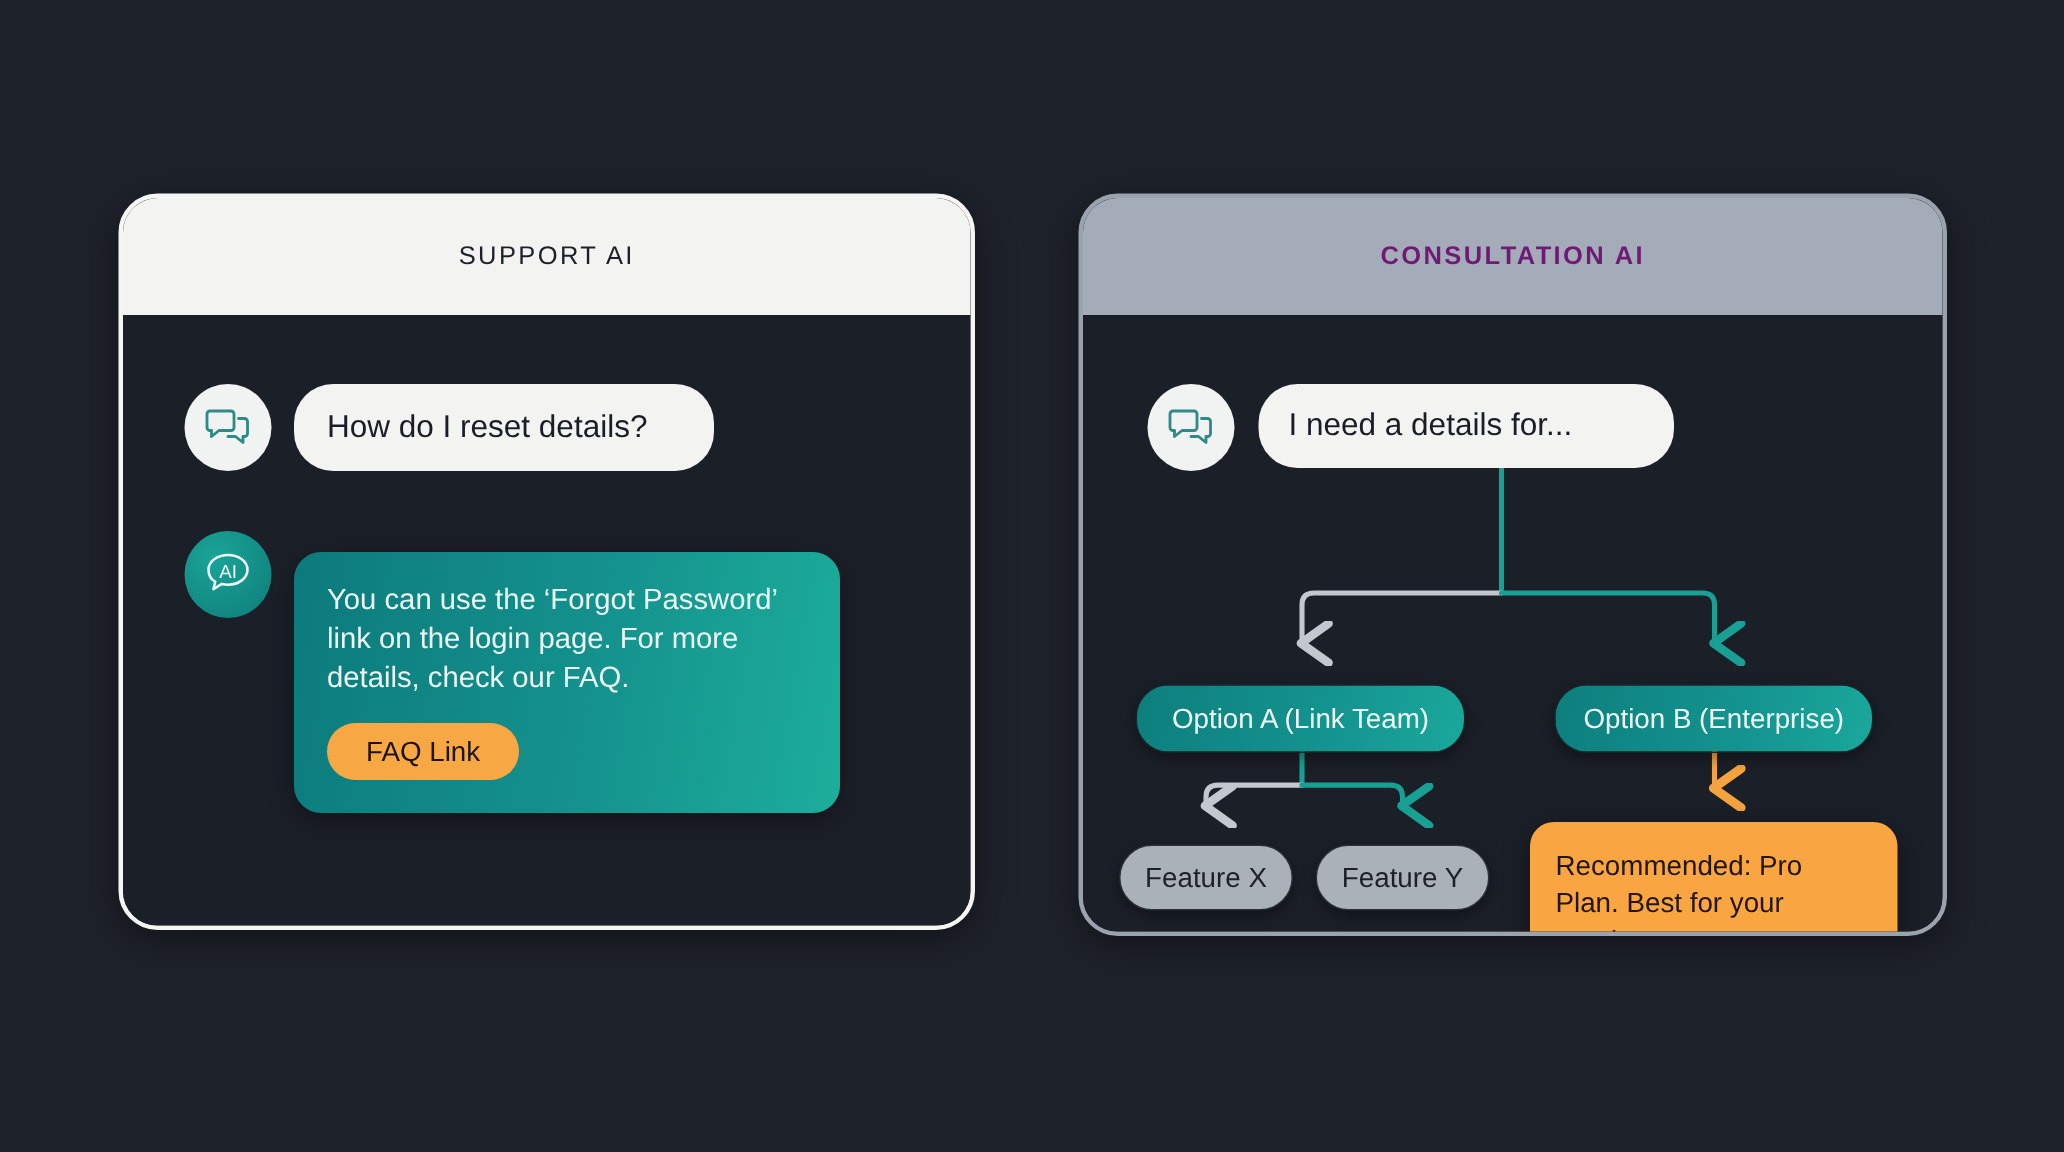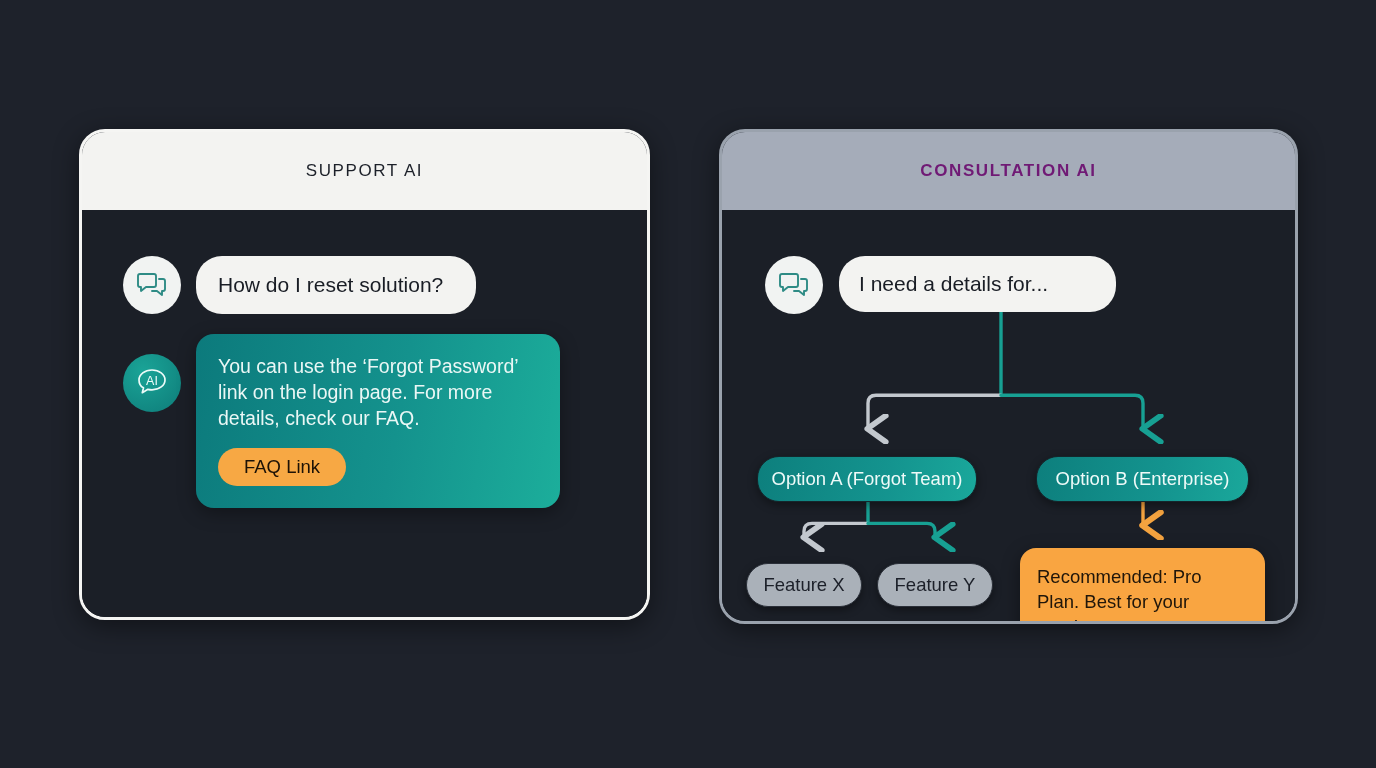--- a/index.html
+++ b/index.html
@@ -106,21 +106,21 @@
     left: 114px;
     top: 46px;
     width: 280px;
     height: 58px;
     padding: 0 22px;
   }
 
   #support-ai-bubble {
     position: absolute;
     left: 114px;
-    top: 124px;
+    top: 158px;
     width: 364px;
     border-radius: 18px;
     background: linear-gradient(100deg, #0c7a7c 0%, #14928d 55%, #1cae9b 100%);
     padding: 19px 22px 22px 22px;
     box-shadow: 0 5px 18px rgba(0,0,0,.35);
   }
 
   #support-ai-bubble .bubble-text {
     color: #eaf7f5;
     font-size: 19.5px;
@@ -225,21 +225,21 @@
     <div class="panel-body">
 
       <div class="avatar user-avatar" id="support-avatar-user">
         <svg width="34" height="34" viewBox="0 0 34 34" fill="none" stroke="#2e8b85" stroke-width="1.9" stroke-linejoin="round" stroke-linecap="round">
           <path d="M5 6 h14 a2 2 0 0 1 2 2 v9 a2 2 0 0 1 -2 2 h-8 l-5 4 v-4 h-1 a2 2 0 0 1 -2 -2 v-9 a2 2 0 0 1 2 -2 z"></path>
           <path d="M24 11 h4 a2 2 0 0 1 2 2 v8 a2 2 0 0 1 -2 2 h-1 v4 l-5 -4 h-5"></path>
         </svg>
       </div>
 
       <div class="user-bubble" id="support-user-bubble">
-        <span>How do I reset solution?</span>
+        <span>How do I reset details?</span>
       </div>
 
       <div class="avatar ai-avatar" id="support-avatar-ai">
         <svg width="40" height="40" viewBox="0 0 40 40" fill="none" stroke="#ecfbf8" stroke-width="1.7" stroke-linejoin="round" stroke-linecap="round">
           <path d="M20 7 c7.2 0 13 4.4 13 9.9 c0 5.5 -5.8 9.9 -13 9.9 c-1.4 0 -2.8 -0.2 -4.1 -0.5
                    l-5.6 3.4 l1.2 -4.9 C8 23 7 20.1 7 16.9 C7 11.4 12.8 7 20 7 z"></path>
           <text x="20" y="22" text-anchor="middle" font-family="Liberation Sans, sans-serif" font-size="12.5" fill="#ecfbf8" stroke="none">AI</text>
         </svg>
       </div>
 
@@ -289,21 +289,21 @@
         <svg width="34" height="34" viewBox="0 0 34 34" fill="none" stroke="#2e8b85" stroke-width="1.9" stroke-linejoin="round" stroke-linecap="round">
           <path d="M5 6 h14 a2 2 0 0 1 2 2 v9 a2 2 0 0 1 -2 2 h-8 l-5 4 v-4 h-1 a2 2 0 0 1 -2 -2 v-9 a2 2 0 0 1 2 -2 z"></path>
           <path d="M24 11 h4 a2 2 0 0 1 2 2 v8 a2 2 0 0 1 -2 2 h-1 v4 l-5 -4 h-5"></path>
         </svg>
       </div>
 
       <div class="user-bubble" id="consult-user-bubble">
         <span>I need a details for...</span>
       </div>
 
-      <div class="node-pill node-option" id="node-option-a">Option A (Forgot Team)</div>
+      <div class="node-pill node-option" id="node-option-a">Option A (Link Team)</div>
 
       <div class="node-pill node-option" id="node-option-b">Option B (Enterprise)</div>
 
       <div class="node-pill node-feature" id="node-feature-x">Feature X</div>
 
       <div class="node-pill node-feature" id="node-feature-y">Feature Y</div>
 
       <div id="reco-card">
         <div class="reco-text">Recommended: Pro Plan. Best for your needs.</div>
 

